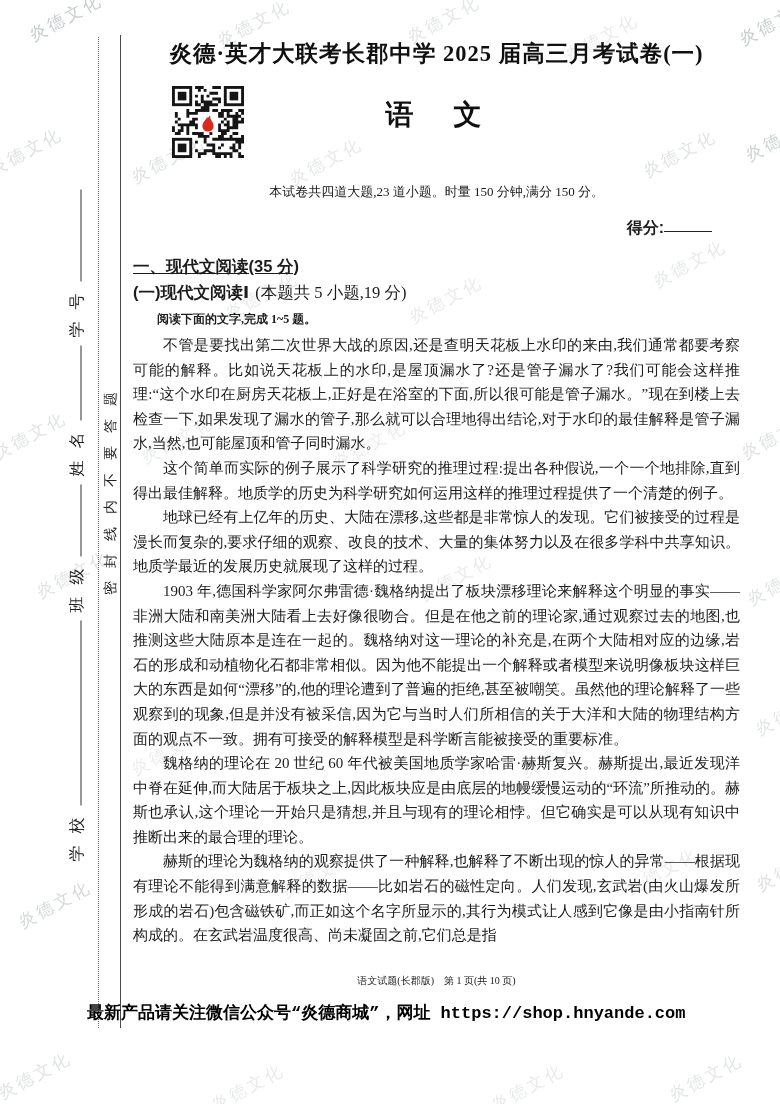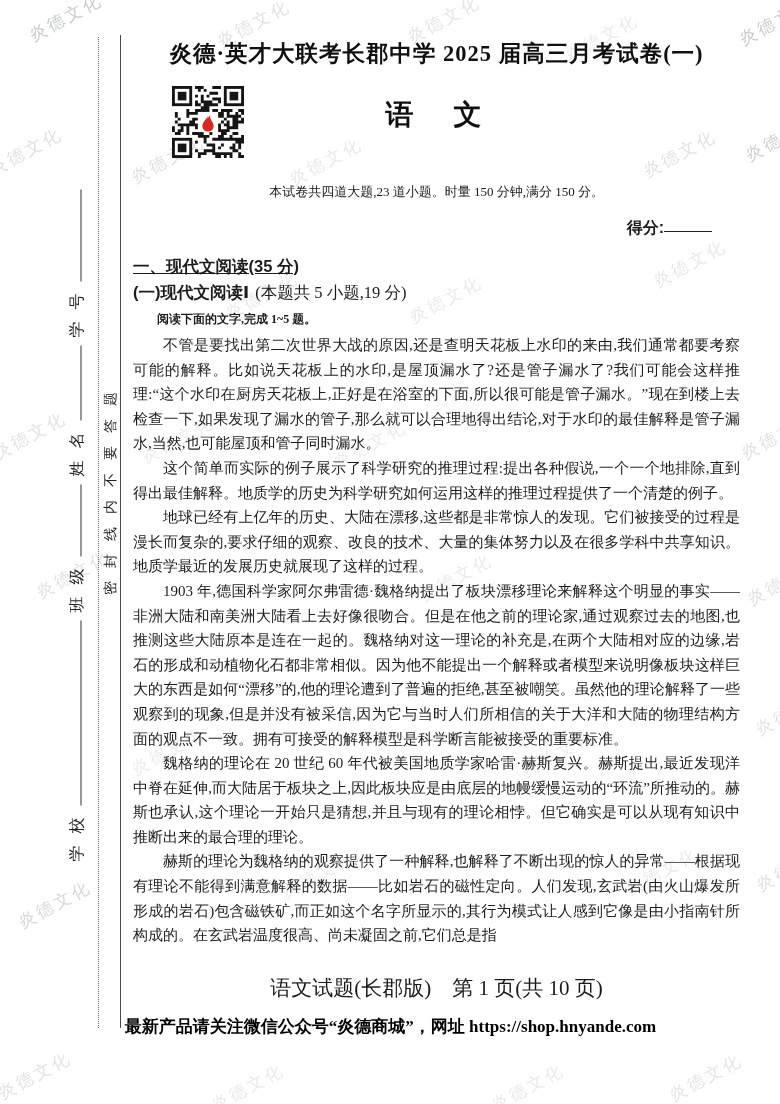--- a/index.html
+++ b/index.html
@@ -36,23 +36,23 @@
   .score-blank{display:inline-block;width:48px;height:3px;border-bottom:1.6px solid #222;vertical-align:1px;}
 
   .sec-h{margin-top:14px;font-size:16.5px;font-weight:bold;line-height:26px;
          font-family:"Liberation Sans","DejaVu Sans",sans-serif;text-decoration:underline;}
   .sub-h{font-size:16.5px;font-weight:bold;line-height:27px;
          font-family:"Liberation Sans","DejaVu Sans",sans-serif;}
   .sub-h .light{font-weight:normal;font-family:"Liberation Serif","DejaVu Serif",serif;margin-left:6px;}
   .read-ins{font-size:12px;font-weight:bold;line-height:27px;text-indent:2em;}
   .passage p{font-size:15px;line-height:24.6px;text-align:justify;text-indent:2em;color:#1c1c1c;}
 
-  .page-footer{margin-top:26px;text-align:center;font-size:21px;color:#1a1a1a;}
-  .promo{margin-top:13px;text-align:center;font-size:17px;font-weight:bold;color:#000;
-         font-family:Liberation Serif, serif;transform:translateX(-46px);}
+  .page-footer{margin-top:26px;text-align:center;font-size:10px;color:#1a1a1a;}
+  .promo{margin-top:13px;font-size:17px;font-weight:bold;color:#000;
+         font-family:Liberation Mono, monospace;transform:translateX(-46px);}
 </style>
 </head>
 <body>
 
 <div class="page">
 
   <i class="wm" style="left:26px;top:6px;opacity:.5">炎德文化</i>
   <i class="wm" style="left:214px;top:12px;opacity:.28">炎德文化</i>
   <i class="wm" style="left:404px;top:8px;opacity:.25">炎德文化</i>
   <i class="wm" style="left:562px;top:26px;opacity:.2">炎德文化</i>

